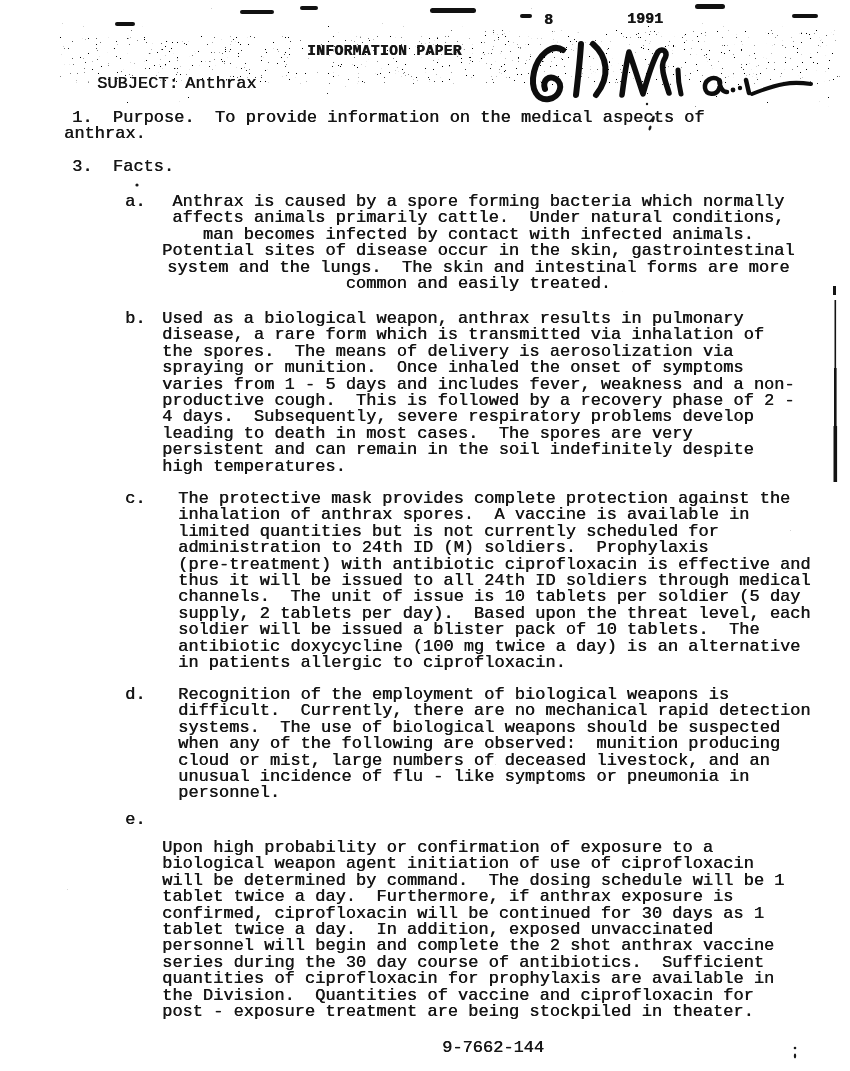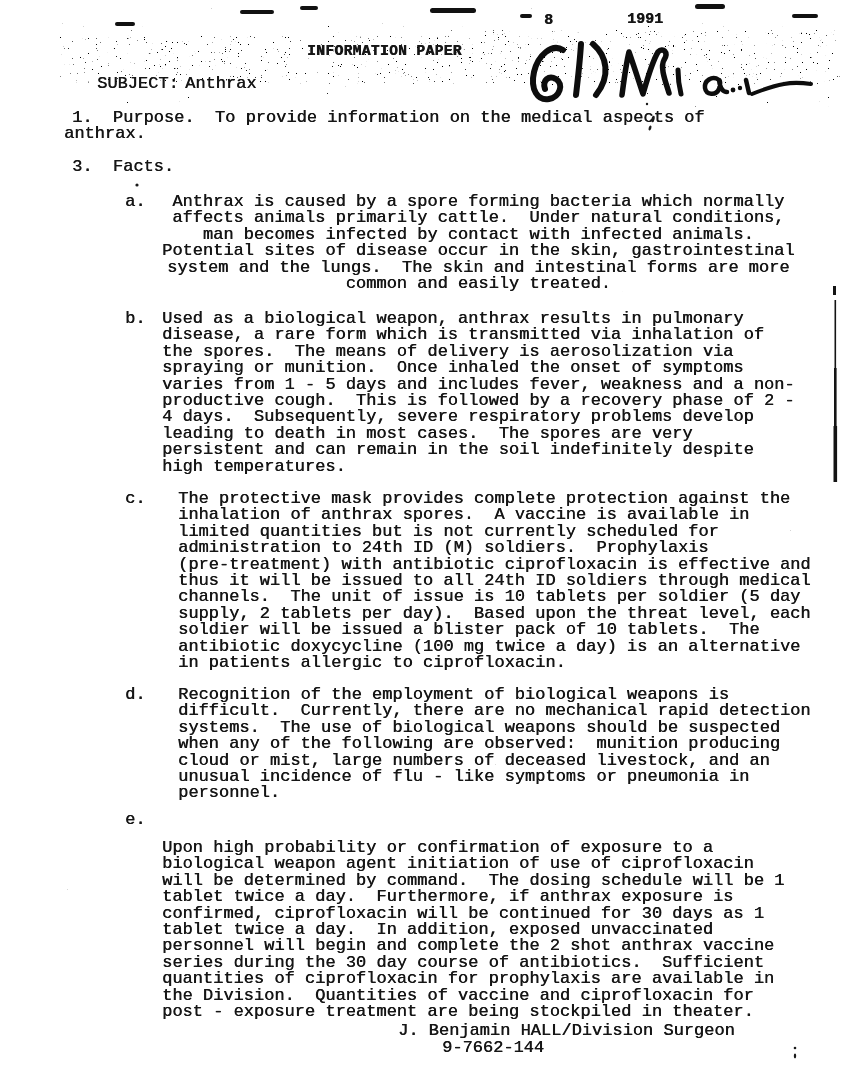--- a/index.html
+++ b/index.html
@@ -97,21 +97,20 @@
 tablet twice a day.  Furthermore, if anthrax exposure is
 confirmed, ciprofloxacin will be continued for 30 days as 1
 tablet twice a day.  In addition, exposed unvaccinated
 personnel will begin and complete the 2 shot anthrax vaccine
 series during the 30 day course of antibiotics.  Sufficient
 quantities of ciprofloxacin for prophylaxis are available in
 the Division.  Quantities of vaccine and ciprofloxacin for
 post - exposure treatment are being stockpiled in theater.</div>
     </div>
 
-    <div class="txt" style="left:398px; top:1023px;">J. Benjamin HALL/Division Surgeon</div>
     <div class="txt" style="left:398px; top:1039.5px;margin-left:44px;">9-7662-144</div>
   </div>
 
   <svg class="overlay" width="850" height="1071" viewBox="0 0 850 1071">
     <defs>
       <filter id="nzMed" x="0%" y="0%" width="100%" height="100%">
         <feTurbulence type="fractalNoise" baseFrequency="0.75" numOctaves="2" seed="7"></feTurbulence>
         <feColorMatrix type="matrix" values="0 0 0 0 0  0 0 0 0 0  0 0 0 0 0  10 10 10 0 -19"></feColorMatrix>
       </filter>
       <filter id="nzSparse" x="0%" y="0%" width="100%" height="100%">

